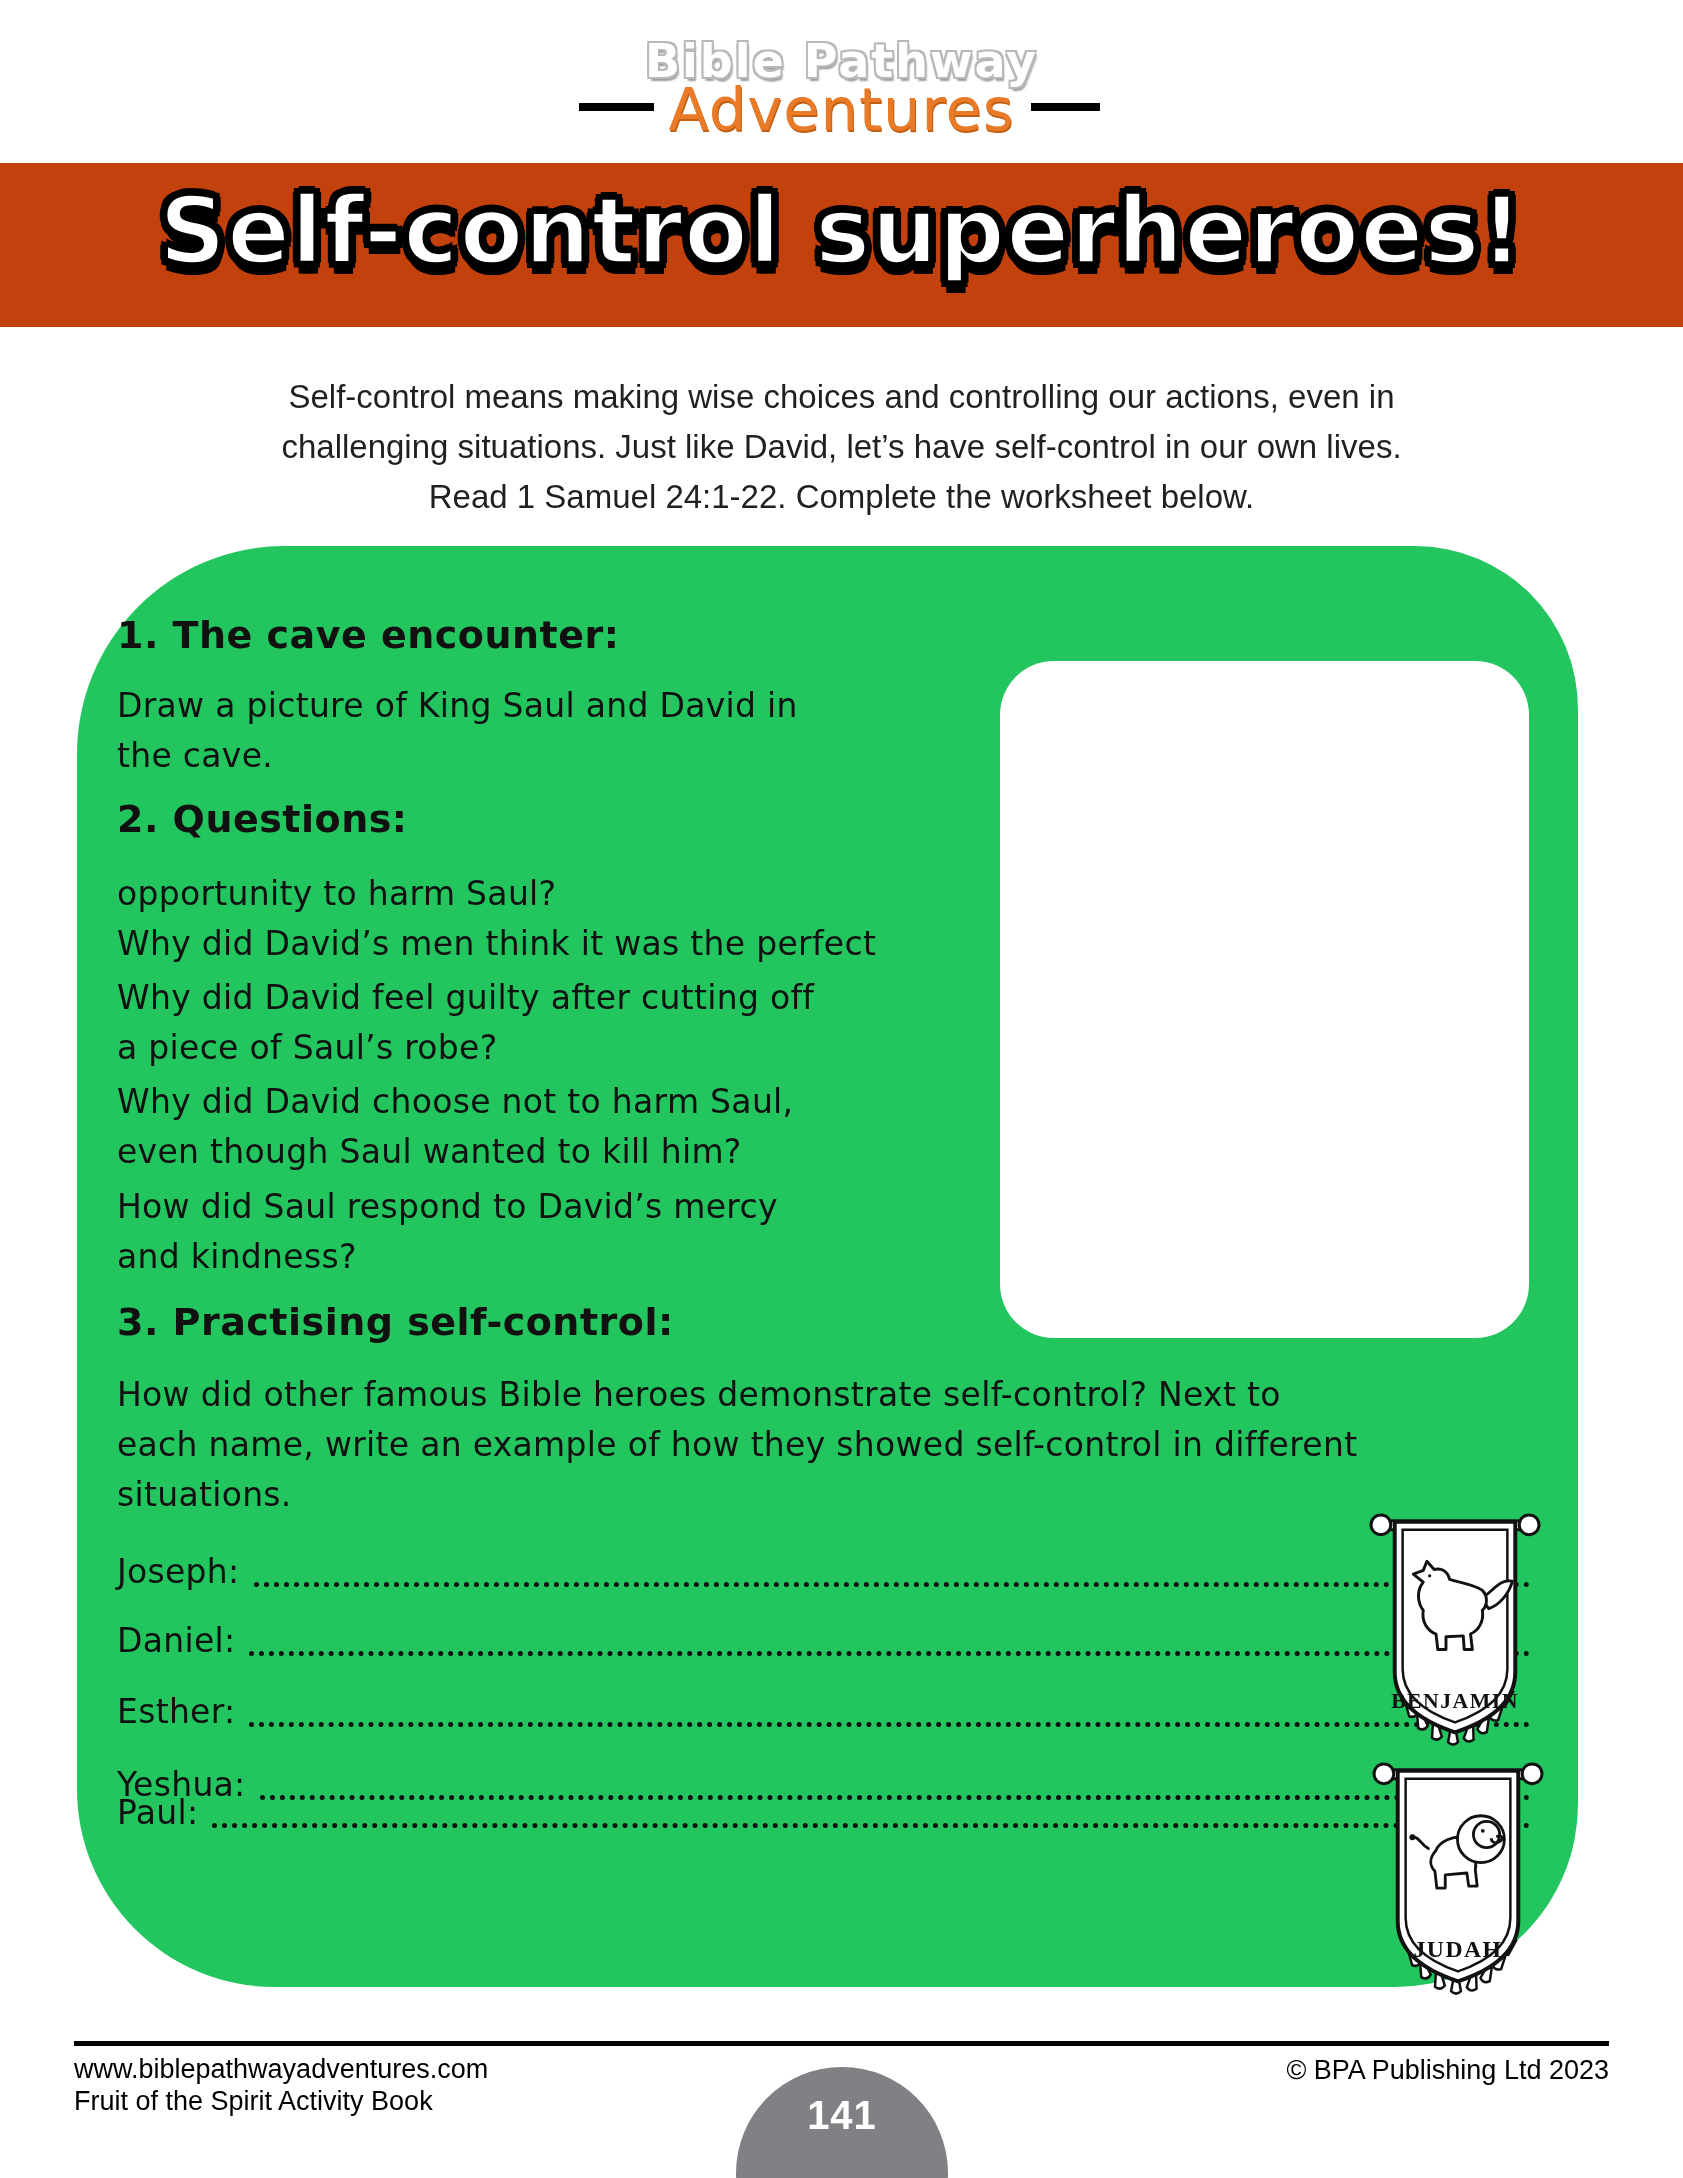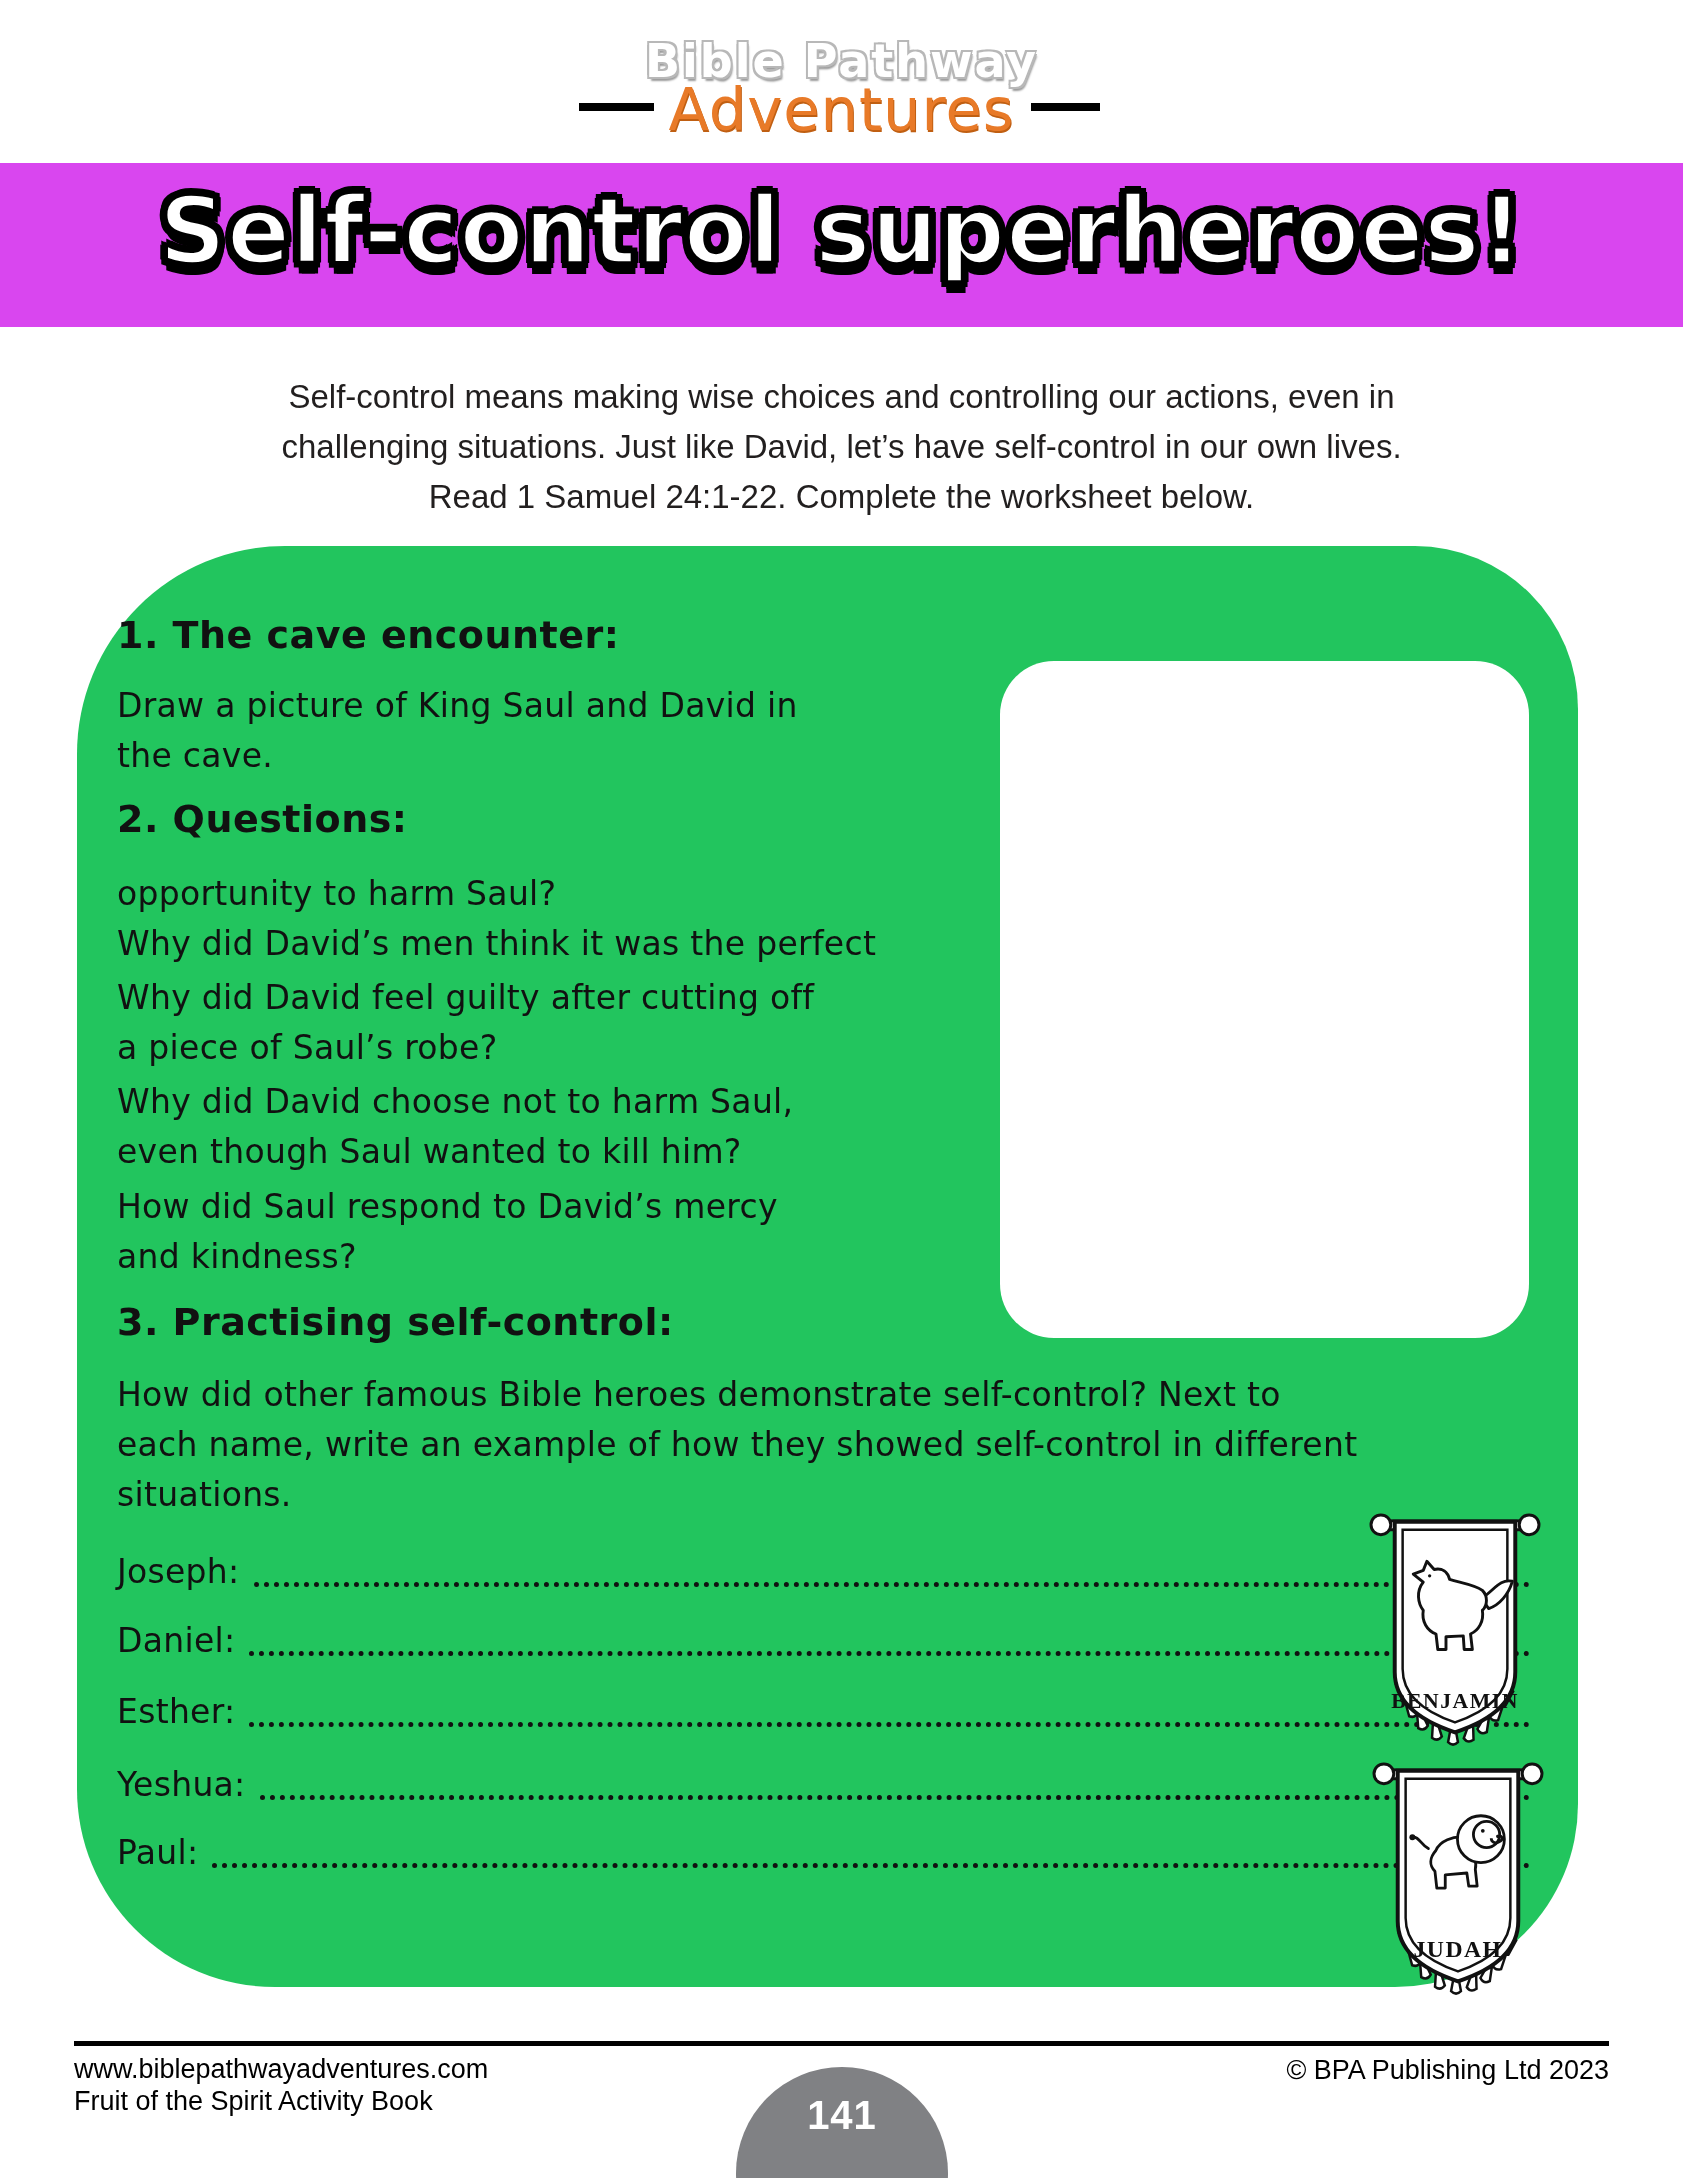--- a/index.html
+++ b/index.html
@@ -25,21 +25,21 @@
     text-align:center; font-size:59px; font-weight:normal; letter-spacing:1px;
     color:#E87A28; text-shadow:1px 2px 0 #c05f12;
   }
   .dash { position:absolute; top:103px; height:8px; background:#000; }
   .dash.left  { left:579px;  width:75px; }
   .dash.right { left:1031px; width:69px; }
 
   
   .title-banner {
     position:absolute; left:0; top:163px; width:1683px; height:164px;
-    background:#d946ef;
+    background:#c2410c;
   }
   .page-title {
     position:absolute; left:0; top:14px; width:100%;
     text-align:center;
     font-size:93px; font-weight:bold; letter-spacing:1px;
     color:#ffffff;
     -webkit-text-stroke:3.5px #000;
     text-shadow:
       -5px -4px 0 #000, 5px -4px 0 #000, -5px 5px 0 #000, 5px 5px 0 #000,
       -6px 0 0 #000, 6px 0 0 #000, 0 -6px 0 #000, 0 7px 0 #000,
@@ -183,21 +183,21 @@
       <span class="leader"></span>
     </div>
     <div class="name-row" style="top:1142px">
       <span class="name-label">Esther:</span>
       <span class="leader"></span>
     </div>
     <div class="name-row" style="top:1215px">
       <span class="name-label">Yeshua:</span>
       <span class="leader"></span>
     </div>
-    <div class="name-row" style="top:1283px">
+    <div class="name-row" style="top:1243px">
       <span class="name-label">Paul:</span>
       <span class="leader"></span>
     </div>
   </div>
 
   <svg class="tribal-banner benjamin" width="172" height="249" viewBox="0 0 174 252">
     <rect x="8" y="12" width="158" height="9" fill="#fff" stroke="#111" stroke-width="3"></rect>
     <circle cx="12" cy="16" r="10" fill="#fff" stroke="#111" stroke-width="3"></circle>
     <circle cx="162" cy="16" r="10" fill="#fff" stroke="#111" stroke-width="3"></circle>
     <use href="#tassel" transform="translate(30,178) rotate(-36)"></use>

